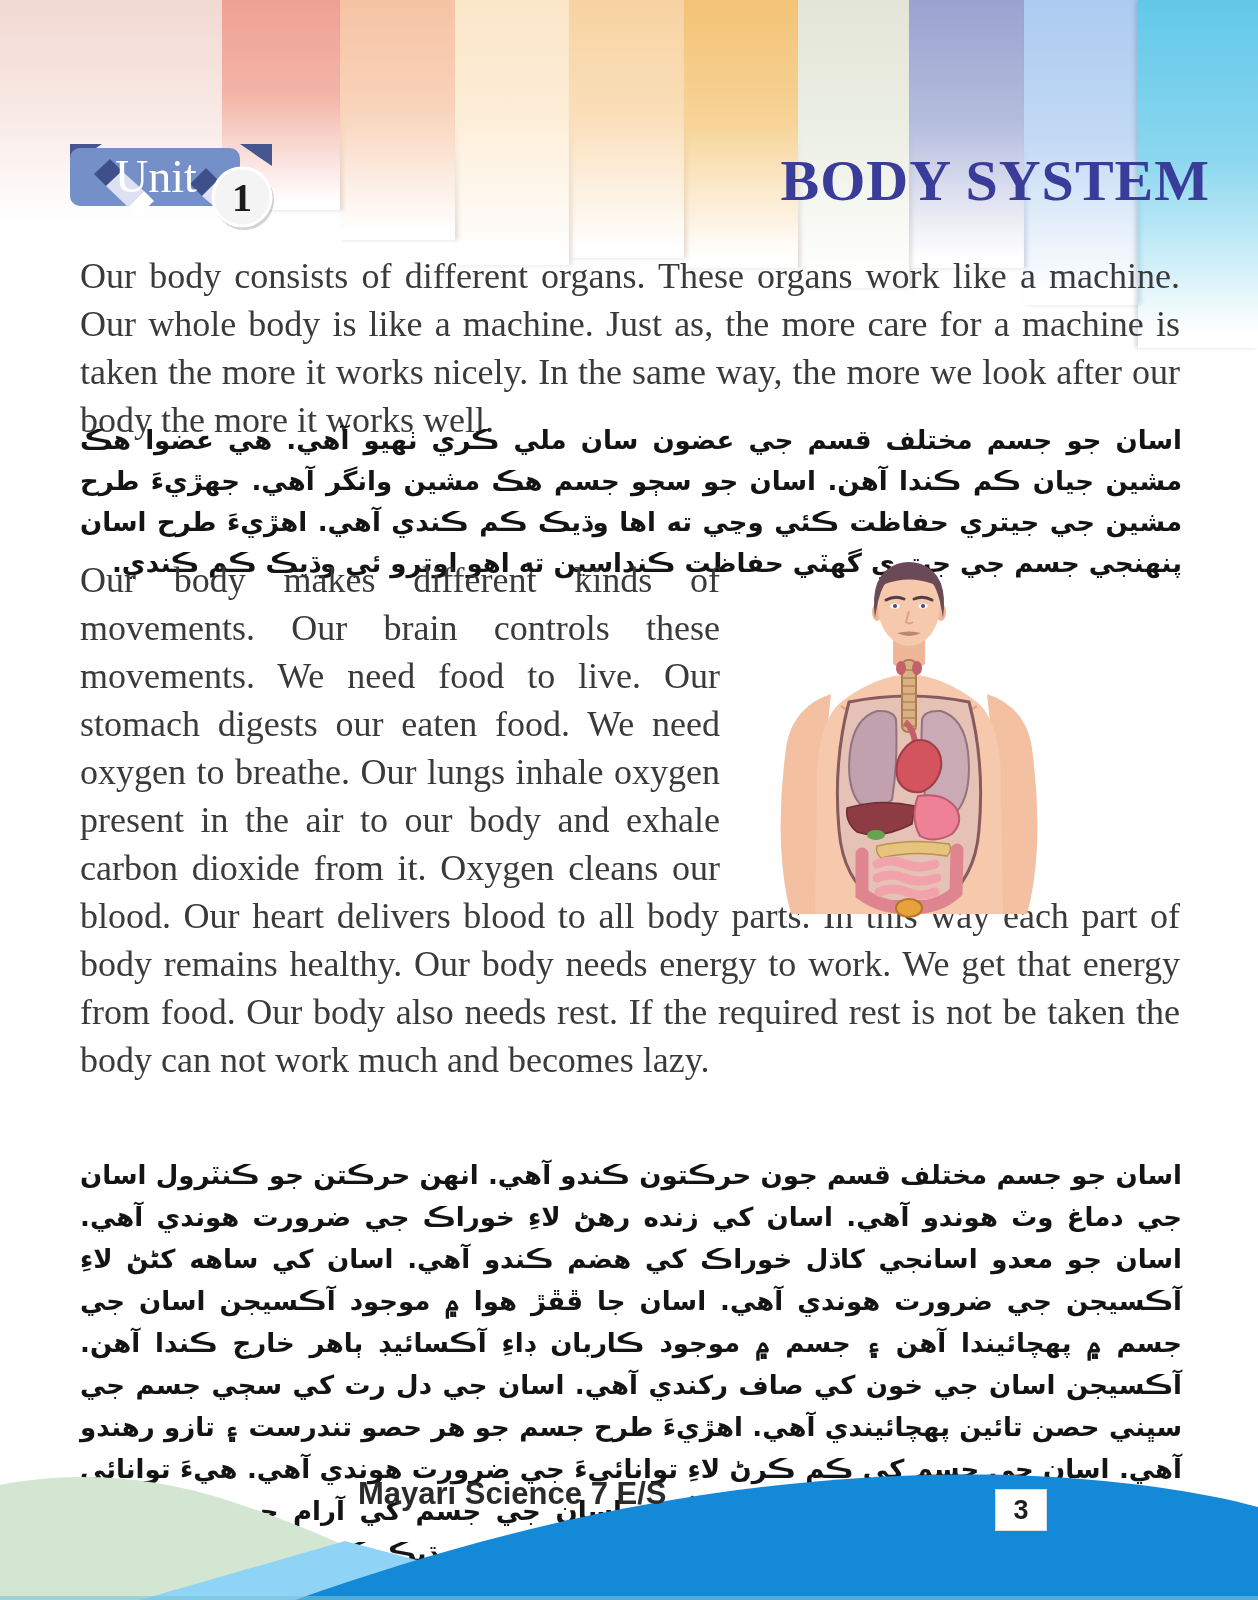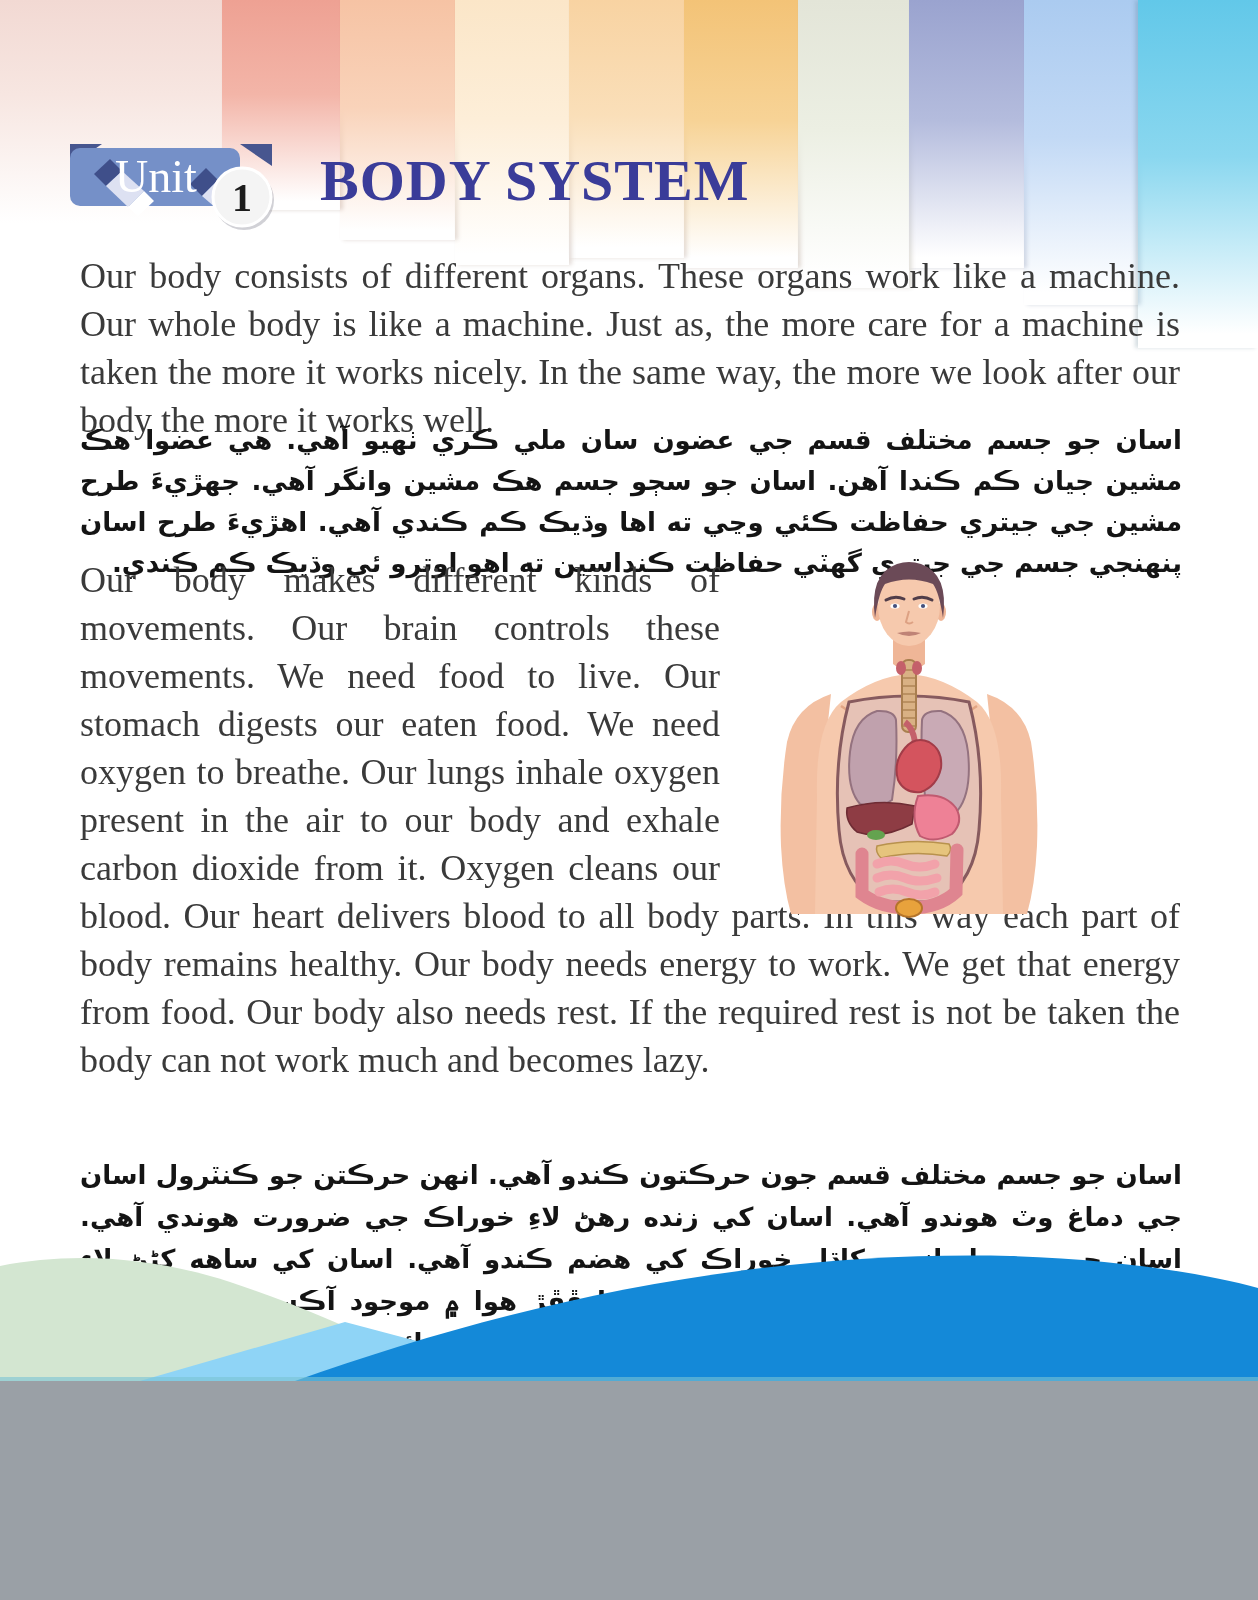--- a/index.html
+++ b/index.html
@@ -1,17 +1,17 @@
 <!DOCTYPE html>
 <html><head>
 <meta charset="utf-8">
 <style>
   html,body{margin:0;padding:0;background:#9aa0a6;}
   .page{
-    position:relative; width:1258px; height:1381px; margin:0 auto;
+    position:relative; width:1258px; height:1600px; margin:0 auto;
     background:#ffffff; overflow:hidden;
     font-family:"Liberation Serif", serif;
   }
 
   
   .band{position:absolute;top:0;left:0;width:1258px;height:360px;pointer-events:none;}
   .strip{position:absolute;top:0;}
   .s1 {left:0;    width:222px;height:235px;background:linear-gradient(180deg,#f2d9d3 0%,#f7e6e1 40%,rgba(255,255,255,0) 95%);}
   .s2 {left:222px;width:118px;height:210px;background:linear-gradient(180deg,#eea193 0%,#f3b5a8 45%,rgba(255,255,255,0) 96%);box-shadow:3px 0 4px rgba(110,70,50,.22);}
   .s3 {left:340px;width:115px;height:240px;background:linear-gradient(180deg,#f6c3a4 0%,#f9d3ba 45%,rgba(255,255,255,0) 96%);box-shadow:3px 0 4px rgba(110,70,50,.20);}
@@ -22,21 +22,21 @@
   .s8 {left:909px;width:115px;height:268px;background:linear-gradient(180deg,#9aa3cf 0%,#b4bcdd 45%,rgba(255,255,255,0) 96%);box-shadow:3px 0 4px rgba(60,70,110,.22);}
   .s9 {left:1024px;width:114px;height:305px;background:linear-gradient(180deg,#abcbf0 0%,#c2d9f5 45%,rgba(255,255,255,0) 96%);box-shadow:3px 0 4px rgba(60,80,120,.20);}
   .s10{left:1138px;width:120px;height:348px;background:linear-gradient(180deg,#62c8e9 0%,#8ad7ef 45%,rgba(255,255,255,0) 96%);box-shadow:-3px 0 4px rgba(50,90,110,.20);}
 
   
   .badge{position:absolute;left:64px;top:128px;width:214px;height:104px;z-index:3;}
 
   
   .title-row{
     position:absolute;left:320px;top:138px;width:890px;height:84px;z-index:2;
-    display:flex;align-items:center;justify-content:flex-start;gap:48px;
+    display:flex;align-items:center;justify-content:flex-end;gap:48px;
   }
   .title-en{font-size:58px;font-weight:bold;color:#3a3c99;letter-spacing:1px;white-space:nowrap;}
   .title-sd{font-size:46px;font-weight:bold;color:#151515;direction:rtl;white-space:nowrap;font-family:"DejaVu Sans",sans-serif;}
 
   
   .en{color:#3a3a3a;text-align:justify;}
   .para1{position:absolute;left:80px;width:1100px;top:216px;font-size:36px;line-height:48px;}
   .para2wrap{position:absolute;left:80px;width:1100px;top:556px;font-size:36px;line-height:48px;}
 
   

